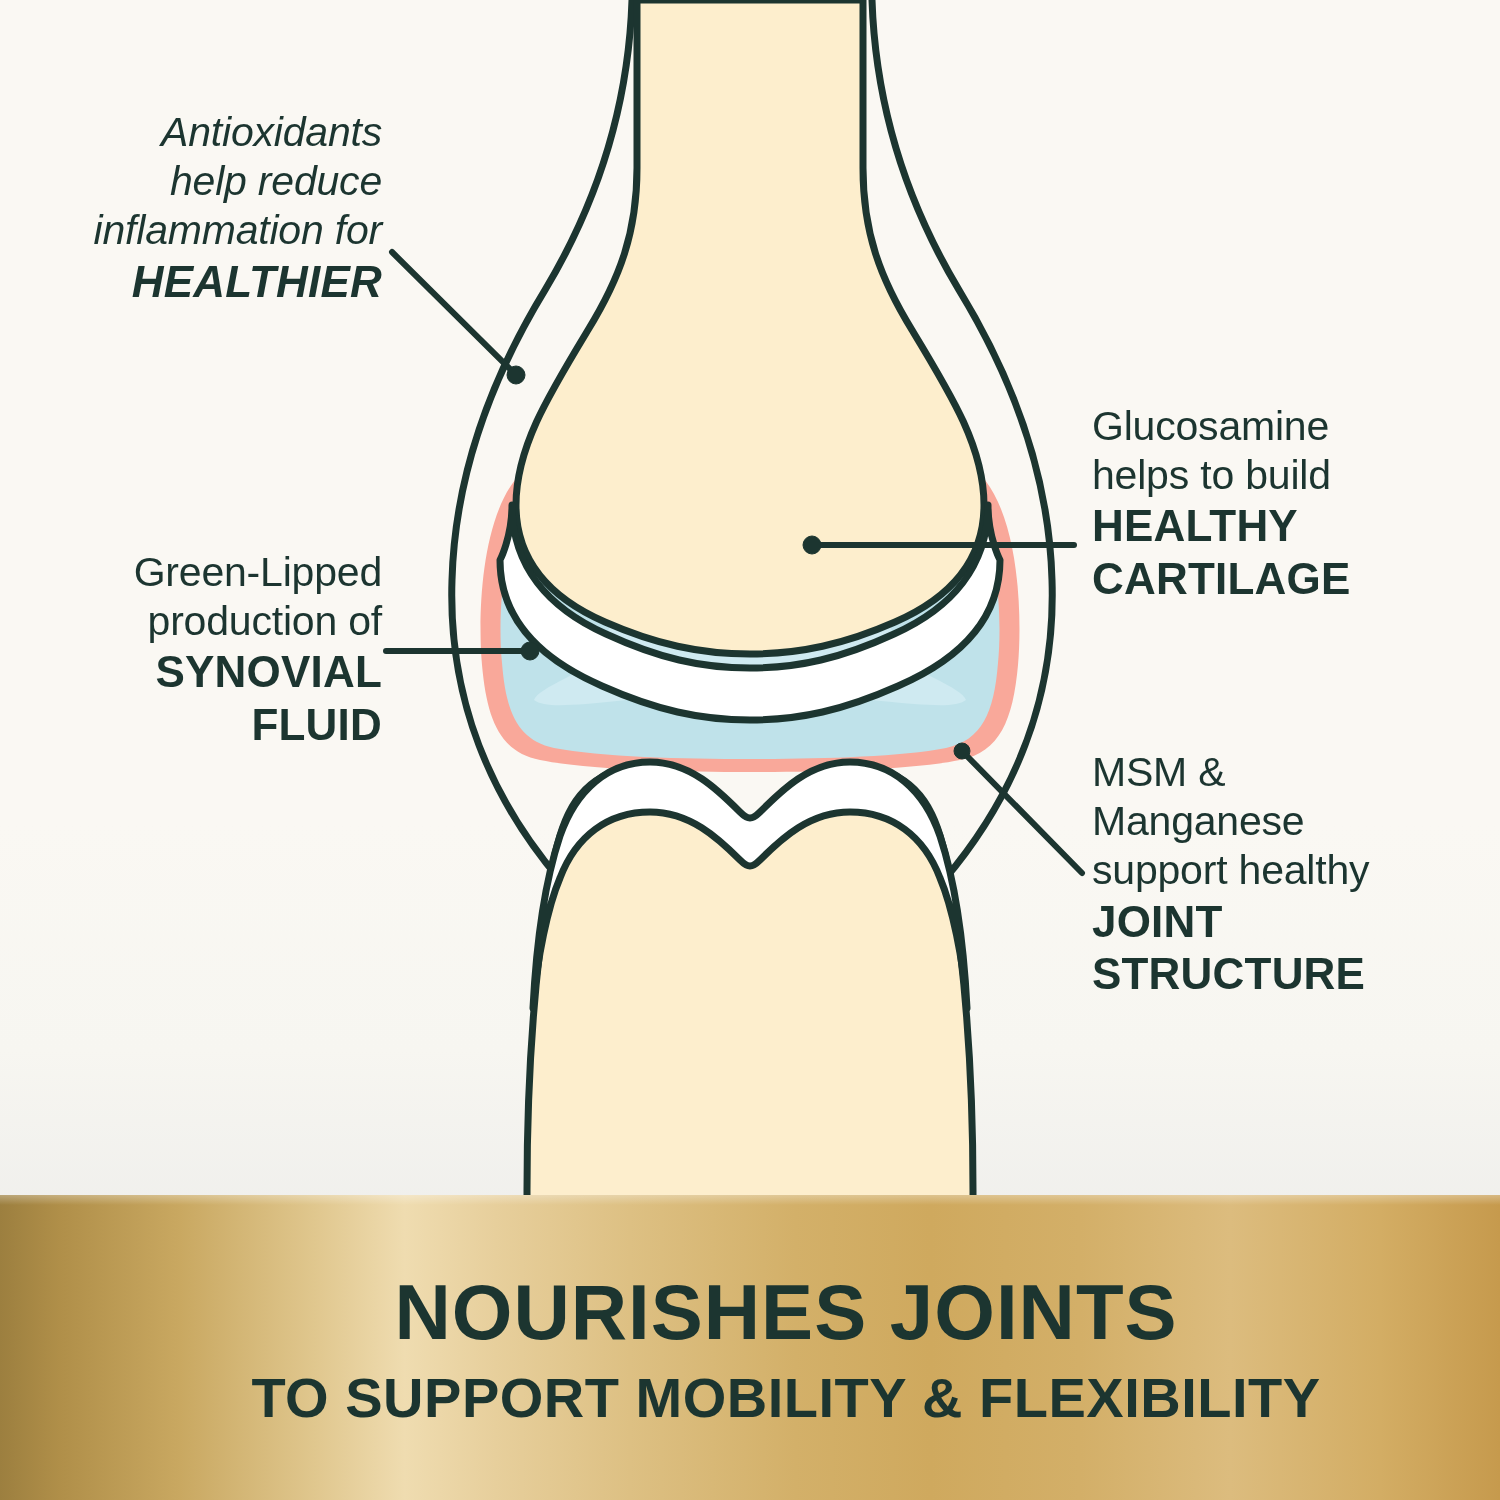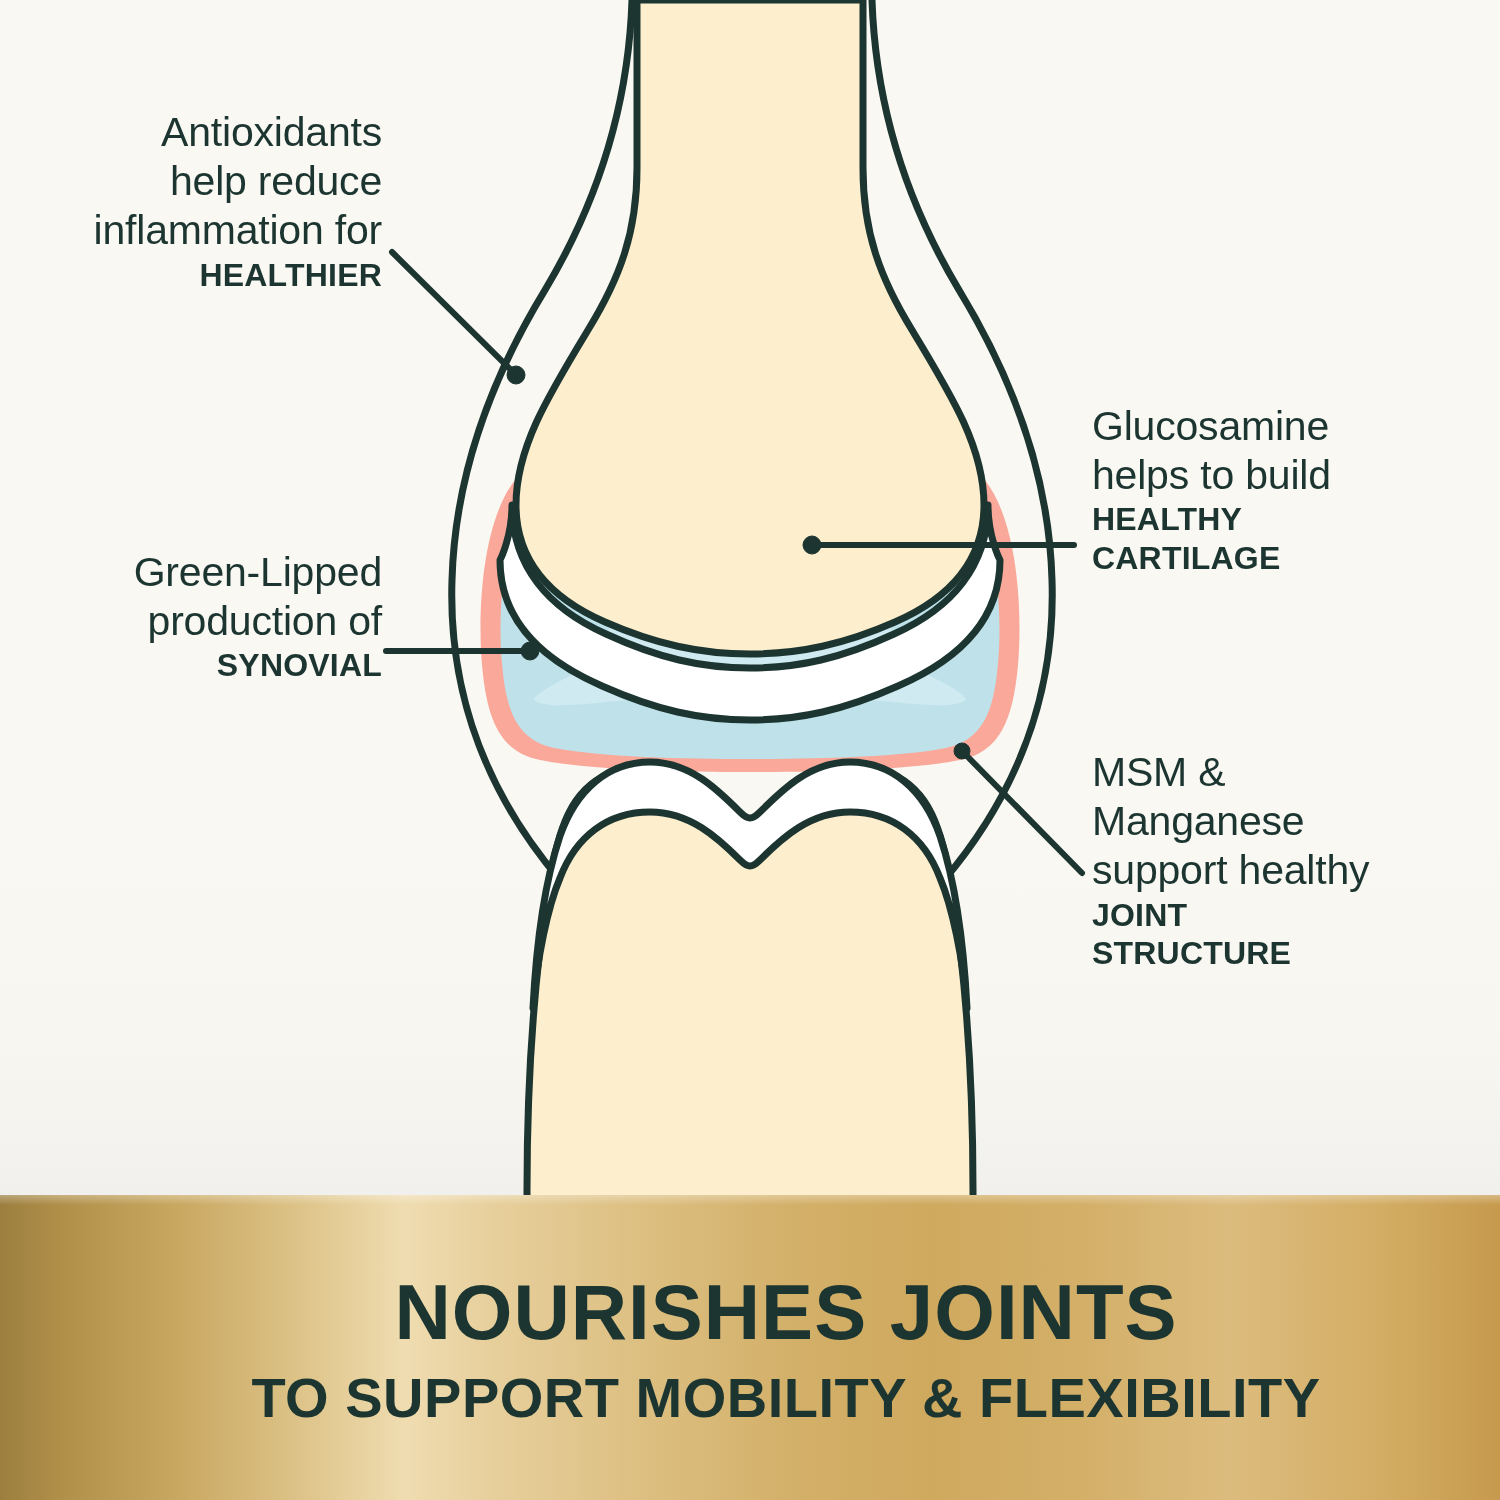--- a/index.html
+++ b/index.html
@@ -45,31 +45,32 @@
     line-height: 1.2;
   }
   .callout .lite {
     font-weight: 400;
     font-size: 41px;
     letter-spacing: -0.2px;
     display: block;
   }
   .callout .bold {
     font-weight: 700;
-    font-size: 32px;
+    font-size: 44px;
     letter-spacing: 0.2px;
     display: block;
   }
   .callout.left { text-align: right; }
   .callout.right { text-align: left; }
 
   #callout-antioxidants {
     left: 20px;
     top: 108px;
     width: 362px;
+    font-style: italic;
   }
   #callout-mussel {
     left: 20px;
     top: 548px;
     width: 362px;
   }
   #callout-glucosamine {
     left: 1092px;
     top: 402px;
     width: 400px;
@@ -284,20 +285,21 @@
     <span class="lite">Antioxidants</span>
     <span class="lite">help reduce</span>
     <span class="lite">inflammation for</span>
     <span class="bold">HEALTHIER</span>
   </div>
 
   <div class="callout left" id="callout-mussel">
     <span class="lite">Green-Lipped</span>
     <span class="lite">production of</span>
     <span class="bold">SYNOVIAL</span>
+    <span class="bold">FLUID</span>
   </div>
 
   <div class="callout right" id="callout-glucosamine">
     <span class="lite">Glucosamine</span>
     <span class="lite">helps to build</span>
     <span class="bold">HEALTHY</span>
     <span class="bold">CARTILAGE</span>
   </div>
 
   <div class="callout right" id="callout-msm">

